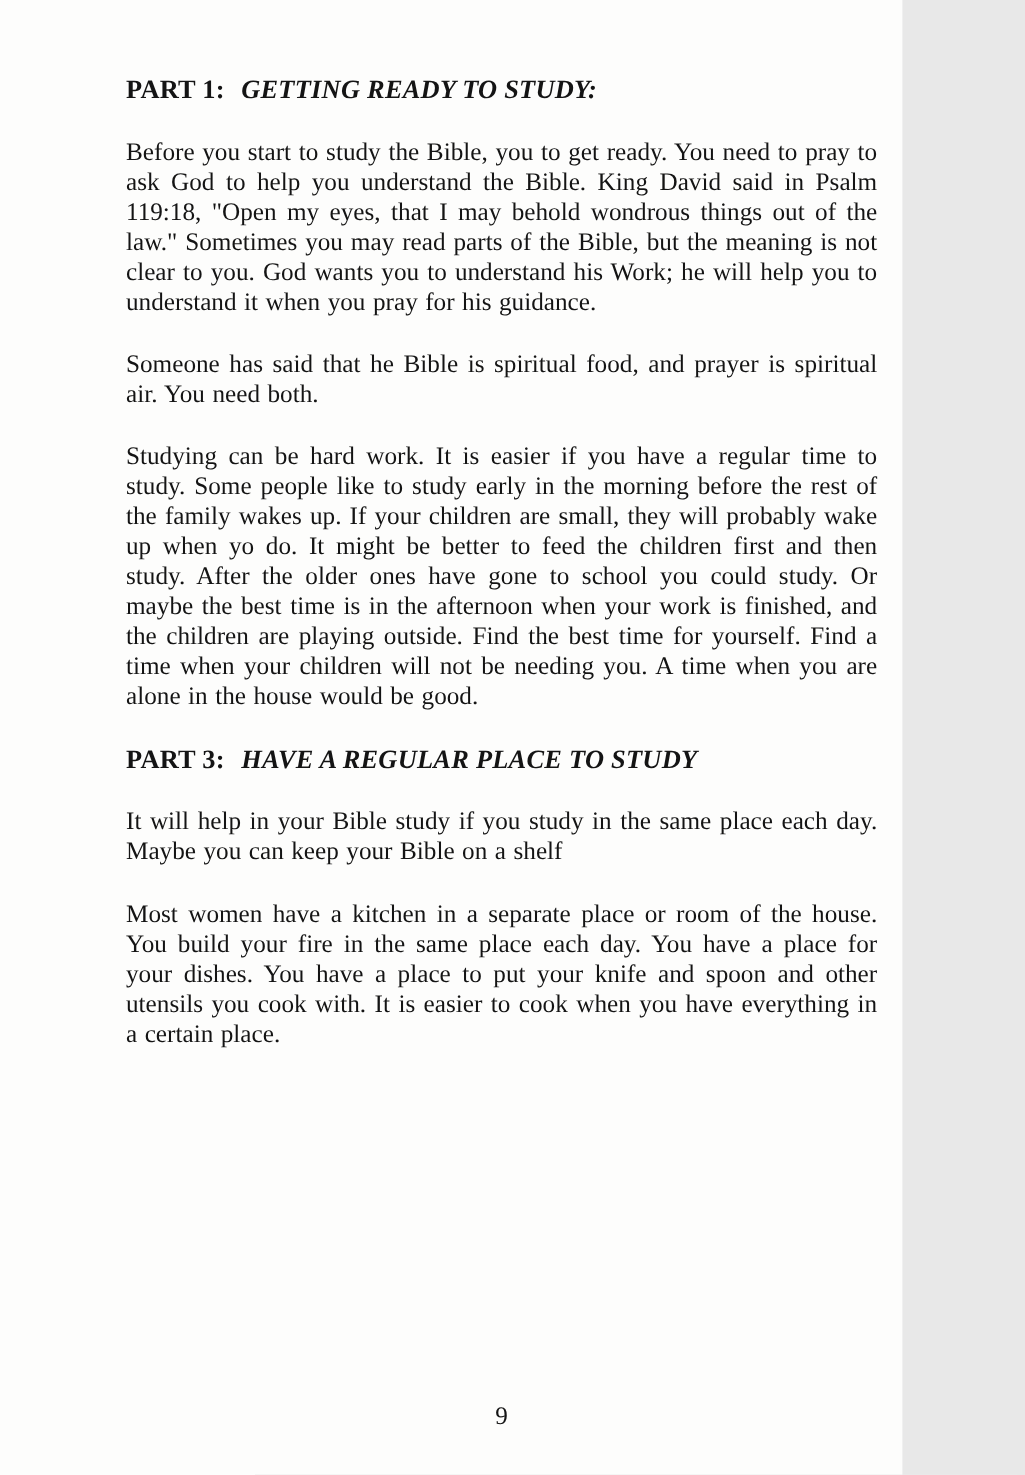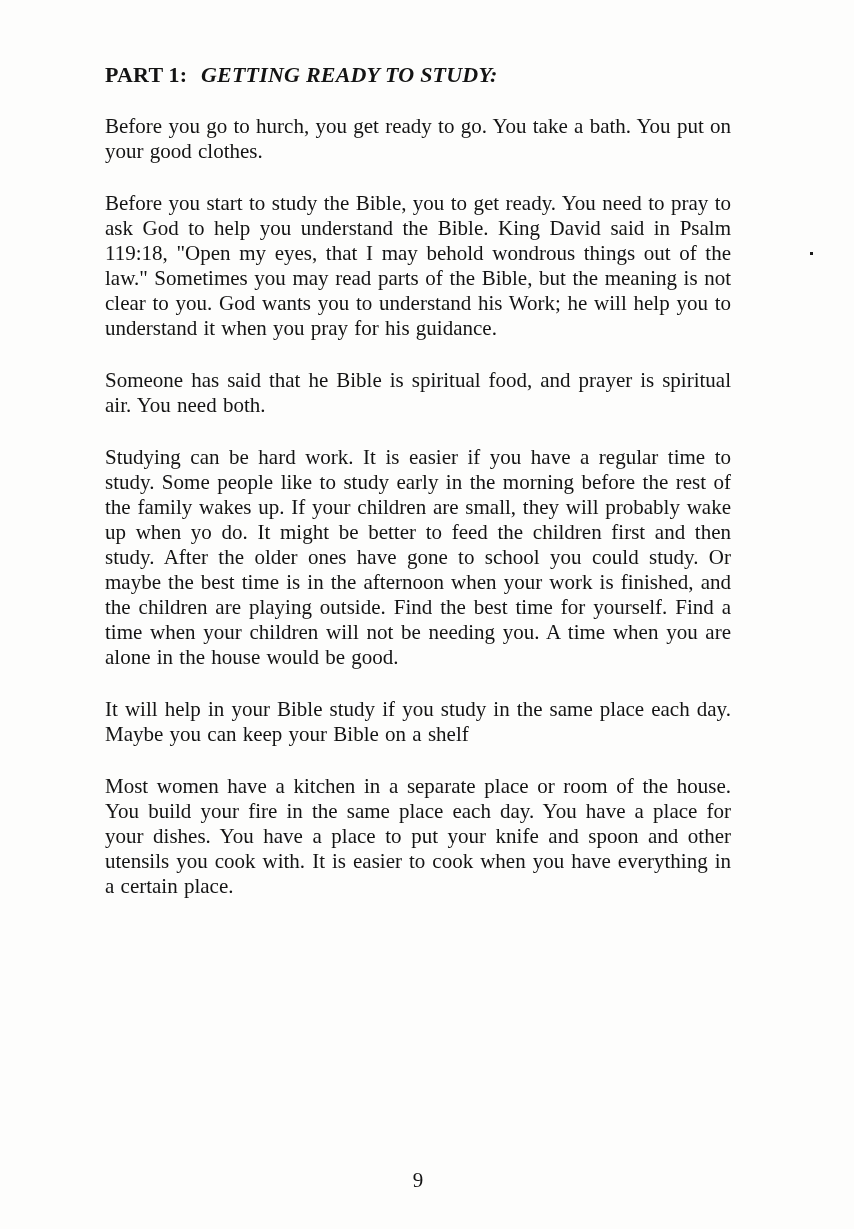--- a/index.html
+++ b/index.html
@@ -2,21 +2,21 @@
 <html><head>
 <meta charset="utf-8">
 <style>
   html, body {
     margin: 0;
     padding: 0;
     background: #e8e8e8;
   }
   .page {
     position: relative;
-    width: 854px;
+    width: 752px;
     height: 1229px;
     background: #fdfdfc;
     color: #141414;
     font-family: "Liberation Serif", "DejaVu Serif", serif;
     overflow: hidden;
   }
   .content {
     position: absolute;
     left: 105px;
     top: 62px;
@@ -70,30 +70,33 @@
 <body>
 
 <div class="page">
   <div class="content">
 
     <div class="section">
       <h2 class="heading">
         <span class="part-label">PART 1:</span>
         <span class="part-title">GETTING READY TO STUDY:</span>
       </h2>
-      <p class="para">Before you go to hurch, you get ready to go. You take a bath. You put on your good clothes.</p>
       <p class="para">Before you start to study the Bible, you to get ready. You need to pray to ask God to help you understand the Bible. King David said in Psalm 119:18, "Open my eyes, that I may behold wondrous things out of the law." Sometimes you may read parts of the Bible, but the meaning is not clear to you. God wants you to understand his Work; he will help you to understand it when you pray for his guidance.</p>
       <p class="para">Someone has said that he Bible is spiritual food, and prayer is spiritual air. You need both.</p>
     </div>
 
     <div class="section">
       <p class="para">Studying can be hard work. It is easier if you have a regular time to study. Some people like to study early in the morning before the rest of the family wakes up. If your children are small, they will probably wake up when yo do. It might be better to feed the children first and then study. After the older ones have gone to school you could study. Or maybe the best time is in the afternoon when your work is finished, and the children are playing outside. Find the best time for yourself. Find a time when your children will not be needing you. A time when you are alone in the house would be good.</p>
     </div>
 
     <div class="section">
+      <h2 class="heading">
+        <span class="part-label">PART 3:</span>
+        <span class="part-title">HAVE A REGULAR PLACE TO STUDY</span>
+      </h2>
       <p class="para">It will help in your Bible study if you study in the same place each day. Maybe you can keep your Bible on a shelf</p>
       <p class="para">Most women have a kitchen in a separate place or room of the house. You build your fire in the same place each day. You have a place for your dishes. You have a place to put your knife and spoon and other utensils you cook with. It is easier to cook when you have everything in a certain place.</p>
     </div>
 
   </div>
 
   <div class="artifact-dot"></div>
   <div class="page-number">9</div>
 </div>
 

